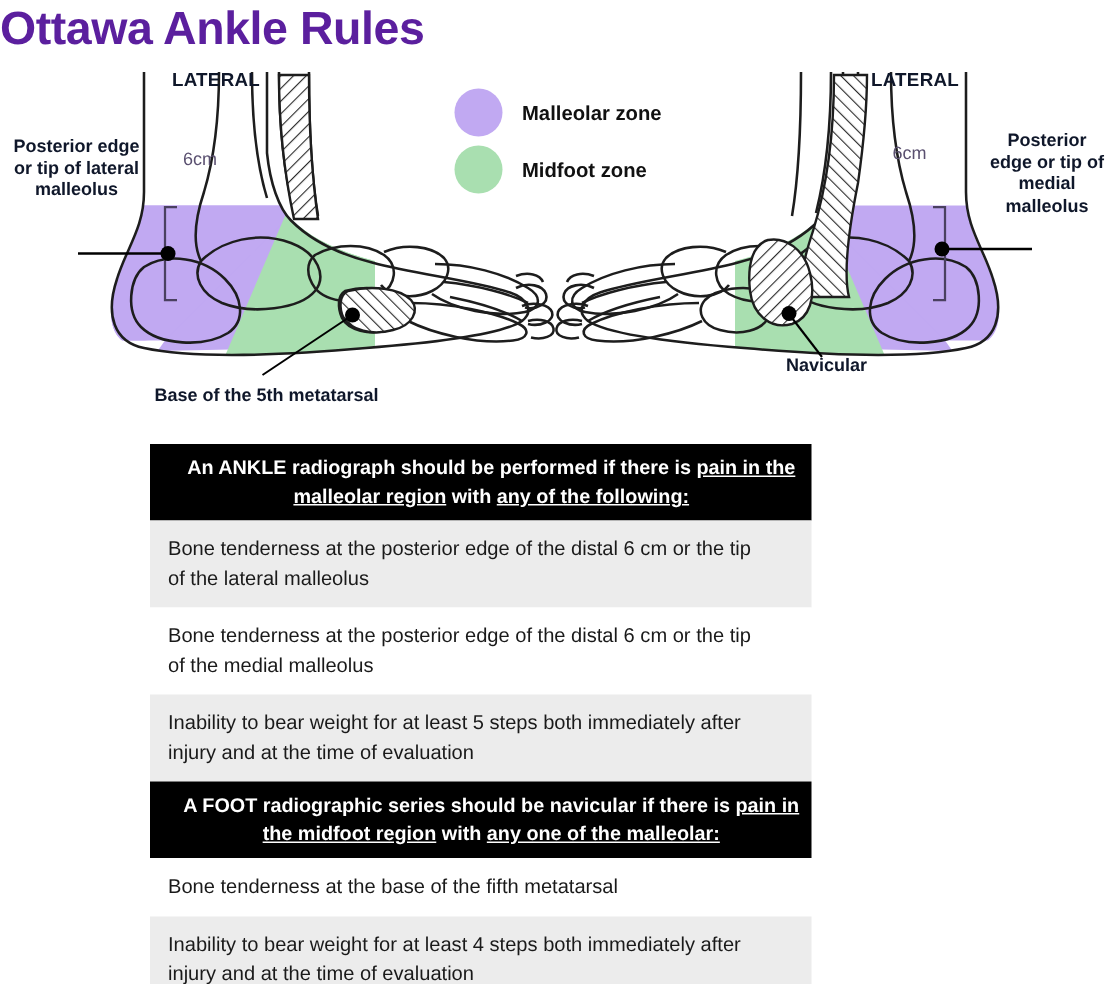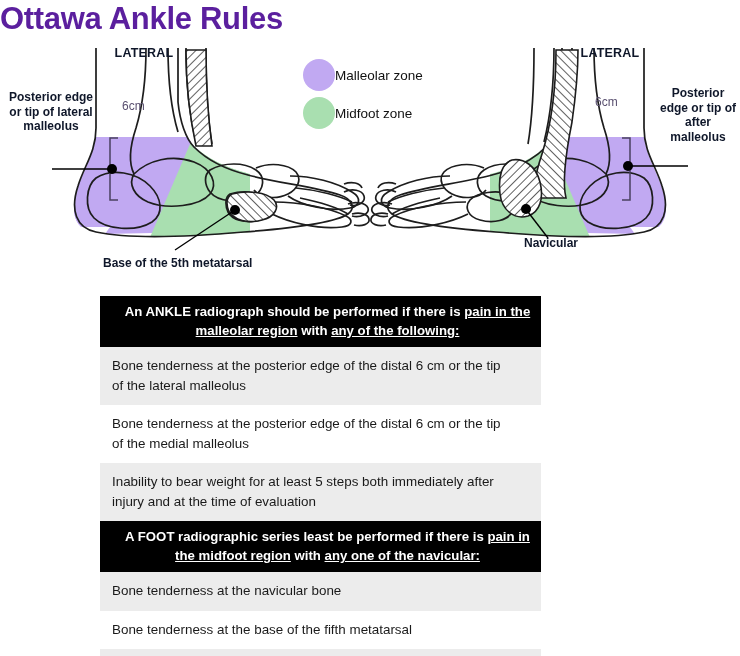--- a/index.html
+++ b/index.html
@@ -51,22 +51,23 @@
     align-items: center;
     height: 38px;
   }
   .legend-swatch {
     width: 32px;
     height: 32px;
     border-radius: 50%;
     flex: 0 0 auto;
   }
   .legend-label {
+    margin-left: 13px;
     font-size: 13.5px;
-    font-weight: normal;
+    font-weight: bold;
     color: #111;
     white-space: nowrap;
   }
 
   
   .callout {
     position: absolute;
     font-size: 12px;
     font-weight: bold;
     line-height: 14.5px;
@@ -301,21 +302,21 @@
 
     <text x="122" y="68" font-family="Liberation Sans, sans-serif" font-size="12" fill="#5a5070">6cm</text>
     <text x="595" y="64" font-family="Liberation Sans, sans-serif" font-size="12" fill="#5a5070">6cm</text>
   </svg>
 </div>
 
 <div class="callout" id="label-lateral">LATERAL</div>
 <div class="callout" id="label-medial">LATERAL</div>
 
 <div class="callout" id="callout-lateral-malleolus">Posterior edge or tip of lateral malleolus</div>
-<div class="callout" id="callout-medial-malleolus">Posterior edge or tip of after malleolus</div>
+<div class="callout" id="callout-medial-malleolus">Posterior edge or tip of medial malleolus</div>
 <div class="callout" id="callout-fifth-metatarsal">Base of the 5th metatarsal</div>
 <div class="callout" id="callout-navicular">Navicular</div>
 
 <div id="legend">
   <div class="legend-row">
     <span class="legend-swatch" style="background: rgb(193, 169, 242);"></span>
     <span class="legend-label">Malleolar zone</span>
   </div>
   <div class="legend-row">
     <span class="legend-swatch" style="background: rgb(169, 223, 176);"></span>
@@ -323,17 +324,16 @@
   </div>
 </div>
 
 <div id="rules-table">
 
   <div class="rule-header"><span>An ANKLE radiograph should be performed if there is </span><u>pain in the malleolar region</u><span> with </span><u>any of the following:</u></div>
   <div class="rule-row shade">Bone tenderness at the posterior edge of the distal 6 cm or the tip of the lateral malleolus</div>
   <div class="rule-row plain">Bone tenderness at the posterior edge of the distal 6 cm or the tip of the medial malleolus</div>
   <div class="rule-row shade">Inability to bear weight for at least 5 steps both immediately after injury and at the time of evaluation</div>
 
-  <div class="rule-header"><span>A FOOT radiographic series least be performed if there is </span><u>pain in the midfoot region</u><span> with </span><u>any one of the navicular:</u></div>
-  <div class="rule-row shade">Bone tenderness at the navicular bone</div>
+  <div class="rule-header"><span>A FOOT radiographic series should be navicular if there is </span><u>pain in the midfoot region</u><span> with </span><u>any one of the malleolar:</u></div>
   <div class="rule-row plain">Bone tenderness at the base of the fifth metatarsal</div>
   <div class="rule-row shade">Inability to bear weight for at least 4 steps both immediately after injury and at the time of evaluation</div>
 </div>
 
 </body></html>

